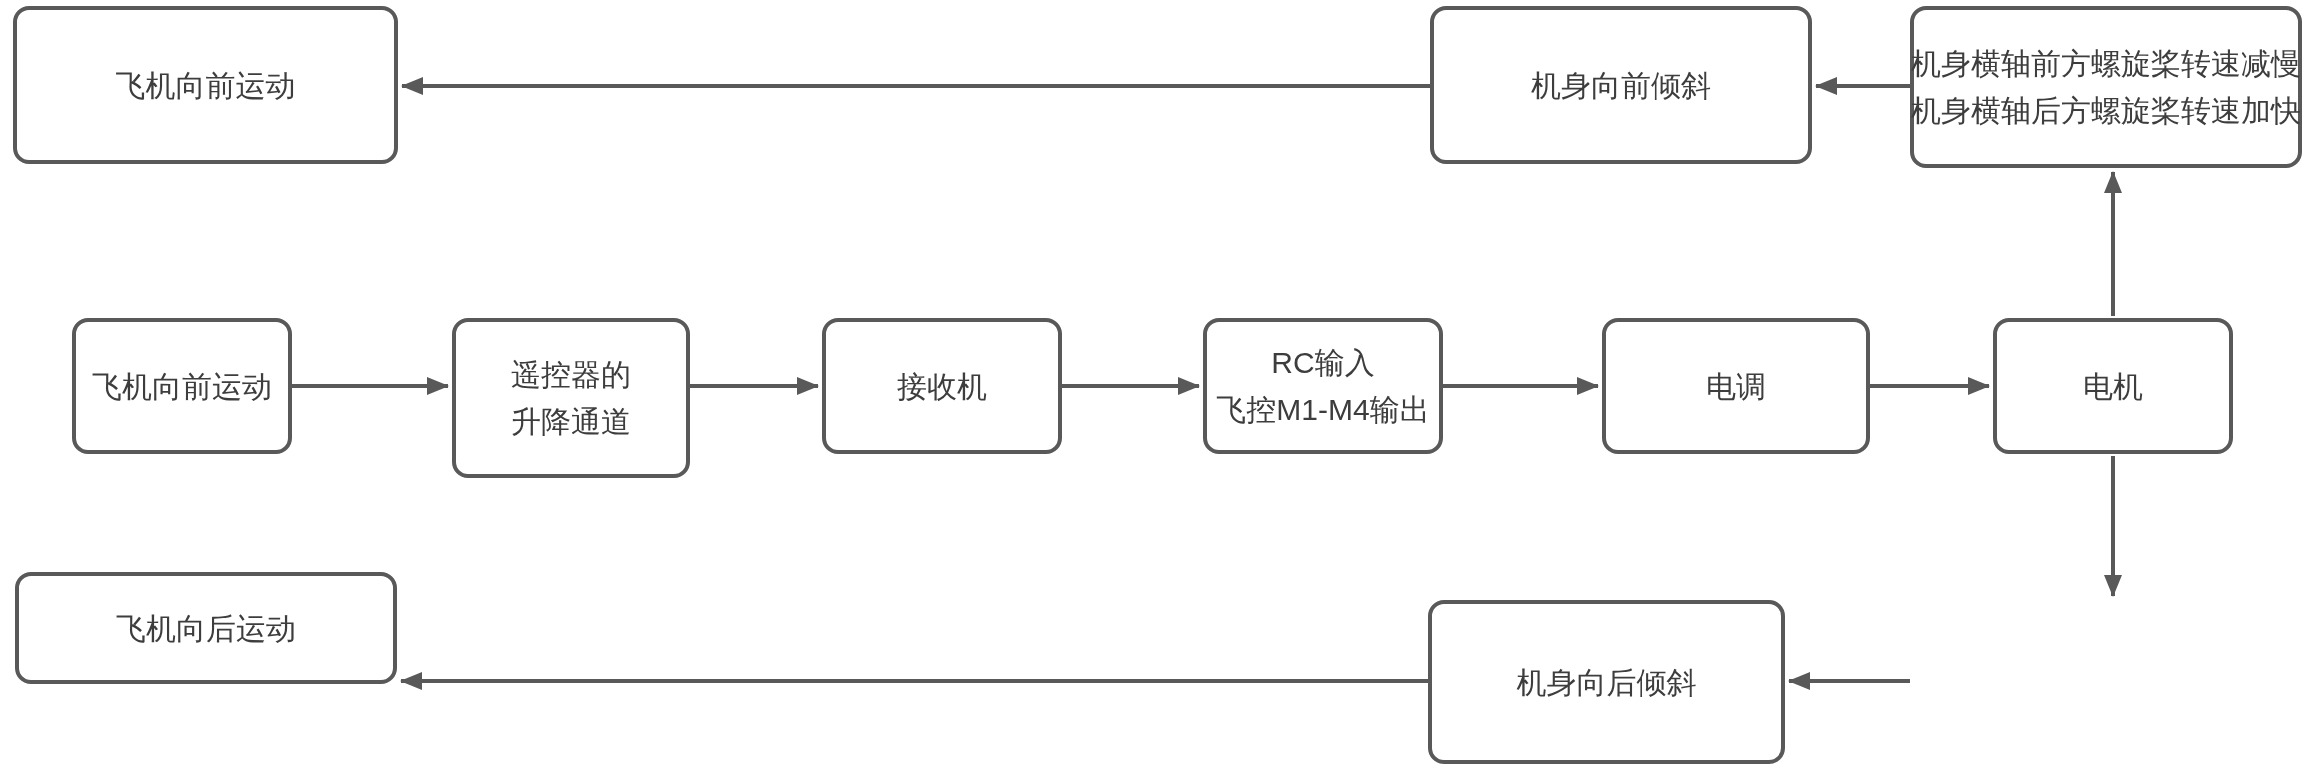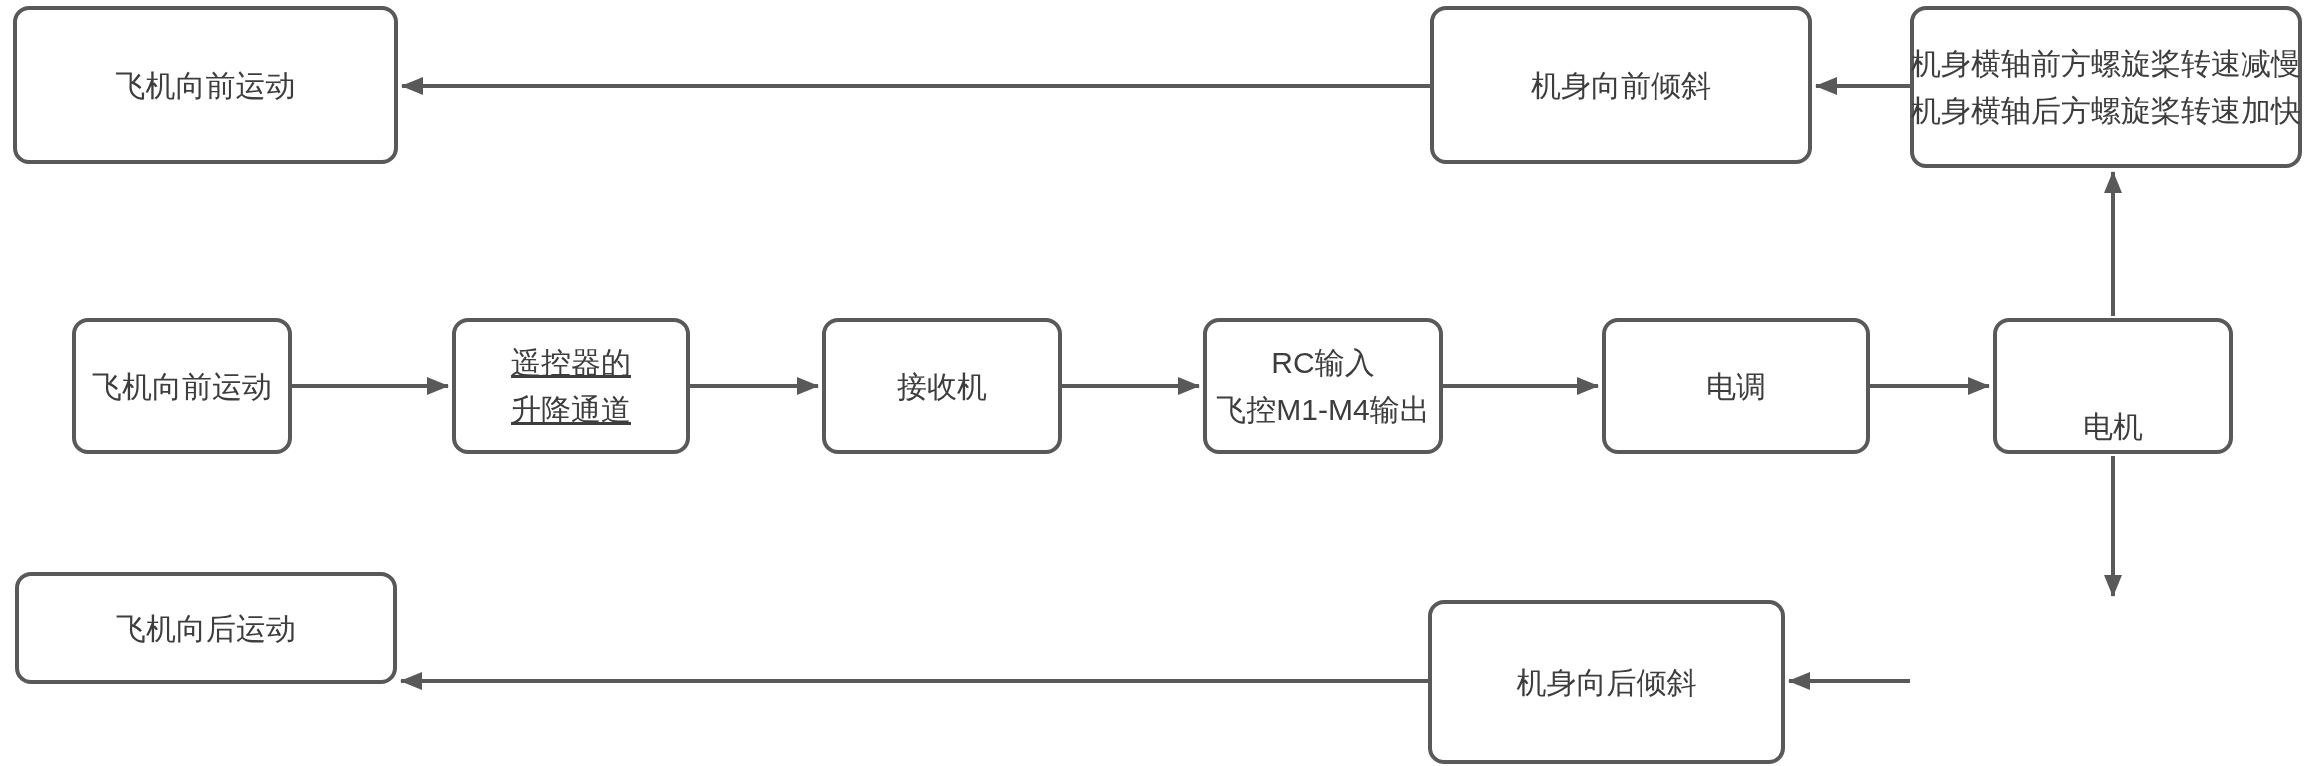--- a/index.html
+++ b/index.html
@@ -82,39 +82,39 @@
   </div>
 
   <div class="node" style="left:1430px;top:6px;width:382px;height:158px;">
     <span>机身向前倾斜</span>
   </div>
 
   <div class="node" style="left:72px;top:318px;width:220px;height:136px;">
     <span>飞机向前运动</span>
   </div>
 
-  <div class="node" style="left:452px;top:318px;width:238px;height:136px;text-decoration:underline;">
+  <div class="node" style="left:452px;top:318px;width:238px;height:160px;">
     <span>遥控器的</span>
     <span>升降通道</span>
   </div>
 
   <div class="node" style="left:822px;top:318px;width:240px;height:136px;text-align:center;">
     <span>接收机</span>
   </div>
 
   <div class="node" style="left:1203px;top:318px;width:240px;height:136px;">
     <span>RC输入</span>
     <span>飞控M1-M4输出</span>
   </div>
 
   <div class="node" style="left:1602px;top:318px;width:268px;height:136px;">
     <span>电调</span>
   </div>
 
-  <div class="node" style="left:1993px;top:318px;width:240px;height:136px;justify-content:flex-end;">
+  <div class="node" style="left:1993px;top:318px;width:240px;height:136px;">
     <span>电机</span>
   </div>
 
   <div class="node" style="left:15px;top:572px;width:382px;height:112px;">
     <span>飞机向后运动</span>
   </div>
 
   <div class="node" style="left:1428px;top:600px;width:357px;height:164px;">
     <span>机身向后倾斜</span>
   </div>

